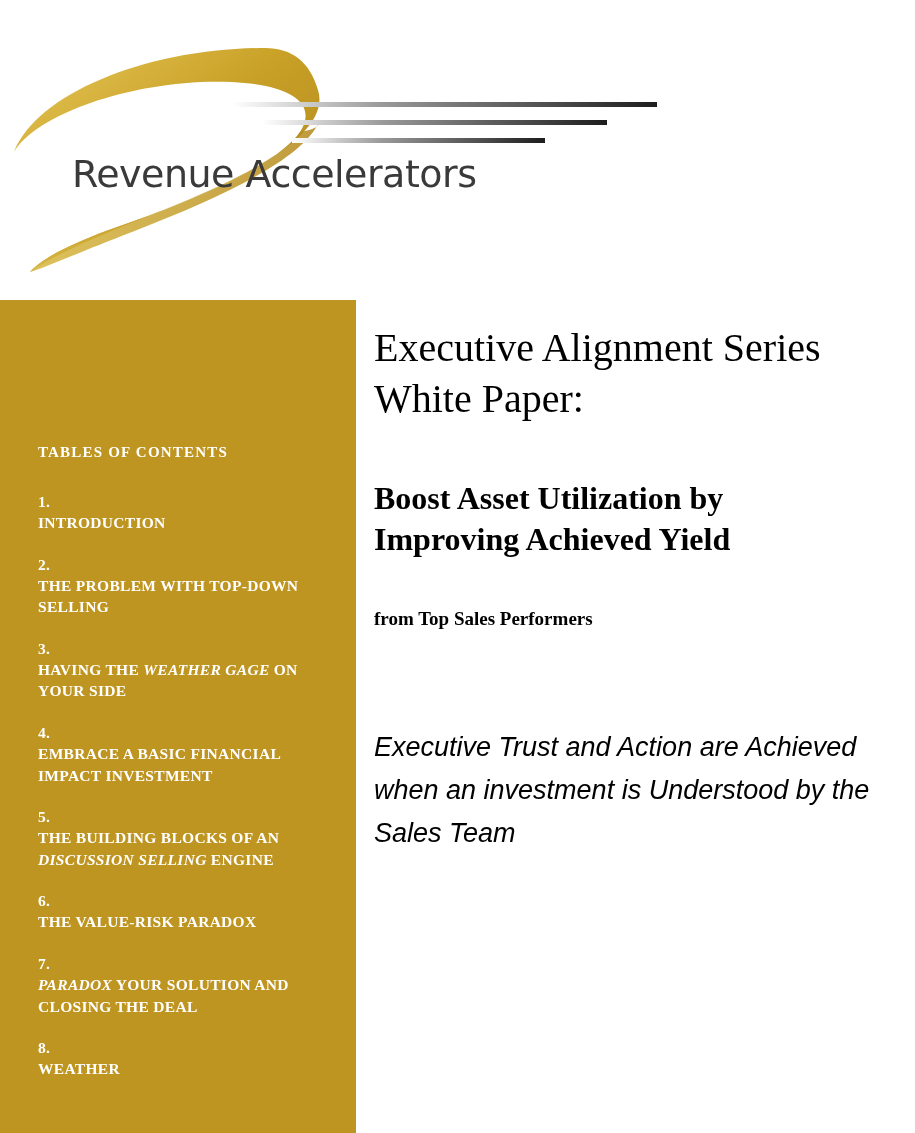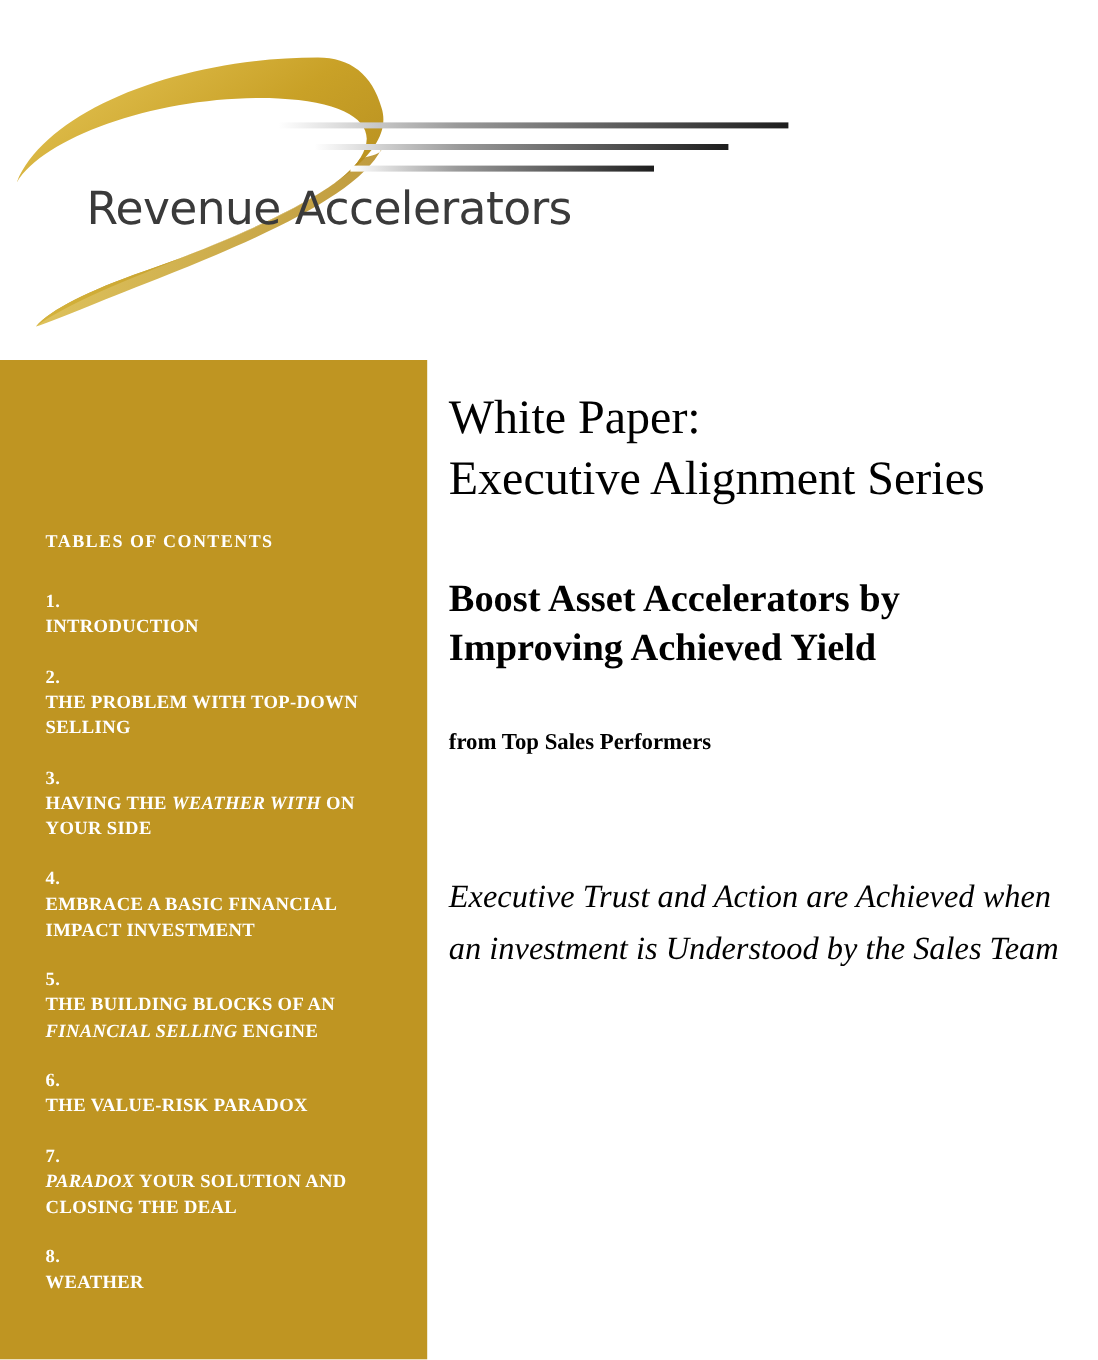--- a/index.html
+++ b/index.html
@@ -107,21 +107,21 @@
   .wp-heading .line { display: block; }
 
   .wp-source {
     font-family: Liberation Serif, serif;
     font-size: 19px;
     font-weight: bold;
     margin: 0 0 96px 0;
   }
 
   .wp-tagline {
-    font-family: Liberation Serif, serif;
+    font-family: Liberation Sans, sans-serif;
     font-size: 27px;
     font-style: italic;
     line-height: 1.58;
     margin: 0;
     max-width: 530px;
   }
 </style>
 </head>
 <body>
 
@@ -170,57 +170,57 @@
       <span class="toc-label">INTRODUCTION</span>
     </div>
 
     <div class="toc-item">
       <span class="toc-num">2.</span>
       <span class="toc-label">THE PROBLEM WITH TOP-DOWN SELLING</span>
     </div>
 
     <div class="toc-item">
       <span class="toc-num">3.</span>
-      <span class="toc-label">HAVING THE <i>WEATHER WITH</i> ON YOUR SIDE</span>
+      <span class="toc-label">HAVING THE <i>WEATHER GAGE</i> ON YOUR SIDE</span>
     </div>
 
     <div class="toc-item">
       <span class="toc-num">4.</span>
       <span class="toc-label">EMBRACE A BASIC FINANCIAL IMPACT INVESTMENT</span>
     </div>
 
     <div class="toc-item">
       <span class="toc-num">5.</span>
-      <span class="toc-label">THE BUILDING BLOCKS OF AN <i>FINANCIAL SELLING</i> ENGINE</span>
+      <span class="toc-label">THE BUILDING BLOCKS OF AN <i>DISCUSSION SELLING</i> ENGINE</span>
     </div>
 
     <div class="toc-item">
       <span class="toc-num">6.</span>
       <span class="toc-label">THE VALUE-RISK PARADOX</span>
     </div>
 
     <div class="toc-item">
       <span class="toc-num">7.</span>
       <span class="toc-label"><i>PARADOX</i> YOUR SOLUTION AND CLOSING THE DEAL</span>
     </div>
 
     <div class="toc-item">
       <span class="toc-num">8.</span>
       <span class="toc-label">WEATHER</span>
     </div>
   </aside>
 
   <main class="main">
     <h1 class="wp-title">
+      <span class="line">Executive Alignment Series</span>
       <span class="line">White Paper:</span>
-      <span class="line">Executive Alignment Series</span>
     </h1>
 
     <h2 class="wp-heading">
-      <span class="line">Boost Asset Accelerators by</span>
+      <span class="line">Boost Asset Utilization by</span>
       <span class="line">Improving Achieved Yield</span>
     </h2>
 
     <p class="wp-source">from Top Sales Performers</p>
 
     <p class="wp-tagline">Executive Trust and Action are Achieved when an investment is Understood by the Sales Team</p>
   </main>
 
 </div>
 

